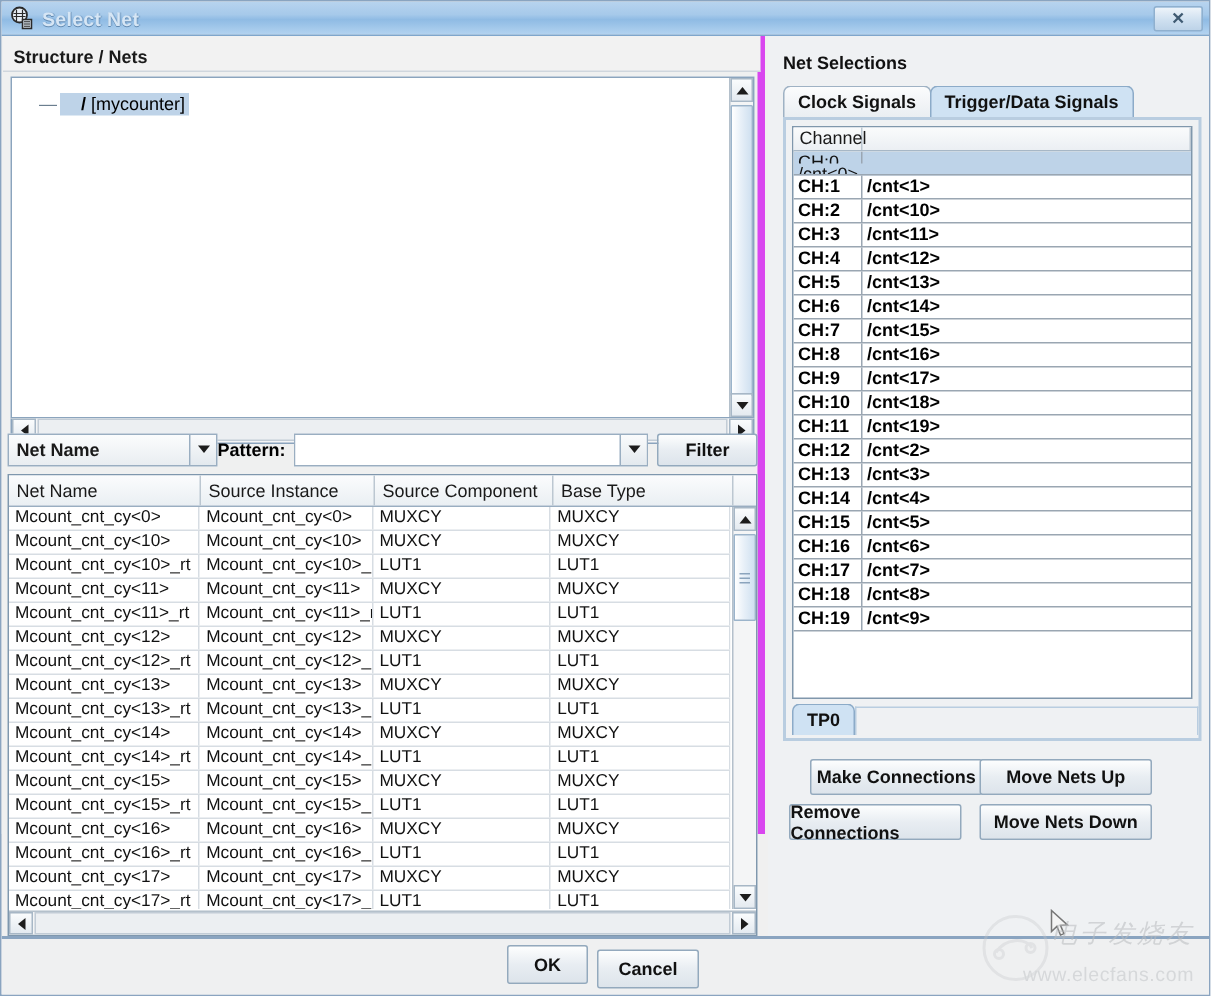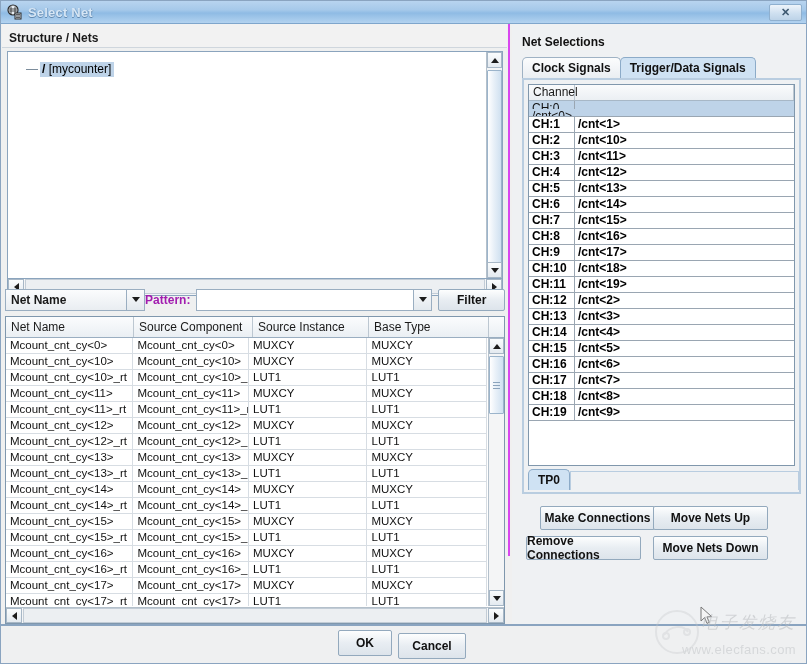--- a/index.html
+++ b/index.html
@@ -43,21 +43,21 @@
     border: 1px solid #8fb0cf; border-radius: 2px;
     display: flex; align-items: center; justify-content: center;
     color: #3f5a72; font-size: 11px; font-weight: bold;
   }
 
   
   #leftcol {
     position: absolute; left: 0; top: 23px;
     width: 509px; height: 532px;
     background: #eff0f0;
-    border-right: 2px solid #d946ef;
+    border-right: 5px solid #d946ef;
   }
   #structure-label {
     position: absolute; left: 8px; top: 7px;
     font-size: 12px; font-weight: bold; color: #1a1a1a;
   }
   #structure-head-bg {
     position: absolute; left: 1px; top: 0; width: 505px; height: 24px;
     background: #f2f2f2; border-bottom: 1px solid #cfd6dd;
   }
   #tree-panel {
@@ -72,21 +72,21 @@
   }
   .tree-row {
     display: flex; align-items: center; height: 16px;
     padding-left: 18px; font-size: 12px; color: #000;
   }
   .tree-handle {
     width: 12px; margin-right: 2px; color: #6b7e8f; text-align: center;
     font-size: 12px; line-height: 10px;
   }
   .tree-label {
-    background: #bed3e8; padding: 0 3px 1px 2px; color: #000;
+    background: #bed3e8; padding: 0 3px 1px 14px; color: #000;
   }
   .tree-label b { font-weight: bold; }
 
   
   .vsb {
     position: absolute; right: 0; top: 0; width: 16px; bottom: 0;
     background: #f4f5f6; border-left: 1px solid #b4c0cb;
   }
   .vsb .arrow {
     position: absolute; left: 0; width: 15px; height: 16px;
@@ -146,21 +146,21 @@
     background: linear-gradient(to bottom,#fafbfc,#e3e9ee);
     border-left: 1px solid #9aaec1;
     display: flex; align-items: center; justify-content: center;
   }
   .btn {
     background: linear-gradient(to bottom,#fdfefe,#e8edf2 50%,#dde4eb);
     border: 1px solid #93a9bd; border-radius: 2px;
     display: flex; align-items: center; justify-content: center;
     font-size: 12px; font-weight: bold; color: #111;
   }
-  #pattern-label { font-size: 12px; font-weight: bold; color: #a21caf; margin: 0 6px 0 0; }
+  #pattern-label { font-size: 12px; font-weight: bold; color: #000000; margin: 0 6px 0 0; }
 
   
   #net-table {
     position: absolute; left: 4px; top: 292px; width: 500px; height: 308px;
     background: #fff; border: 1px solid #7f97ad;
   }
   #net-table .thead {
     display: flex; height: 21px;
     background: linear-gradient(to bottom,#fbfcfd,#eaeff3);
     border-bottom: 1px solid #9aaec1;
@@ -341,22 +341,22 @@
         <div class="carrow">
             <i class="tri down"></i>
           </div>
       </div>
       <div class="btn" style="width:68px;height:22px;margin-left:6px;">Filter</div>
     </div>
 
     <div id="net-table">
       <div class="thead">
         <div class="th colw0">Net Name</div>
+        <div class="th colw1">Source Instance</div>
         <div class="th colw2">Source Component</div>
-        <div class="th colw1">Source Instance</div>
         <div class="th colw3">Base Type</div>
       </div>
       <div class="tbody" id="net-rows">
           <div class="tr">
             <div class="td colw0">Mcount_cnt_cy&lt;0&gt;</div>
             <div class="td colw1">Mcount_cnt_cy&lt;0&gt;</div>
             <div class="td colw2">MUXCY</div>
             <div class="td colw3">MUXCY</div>
           </div>
           <div class="tr">

